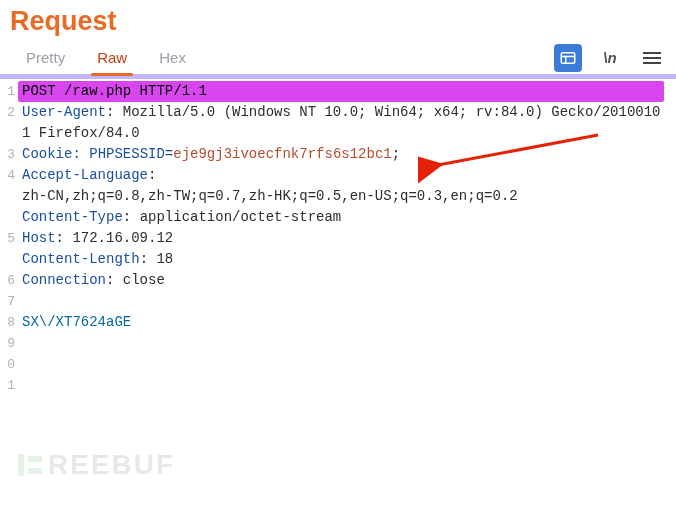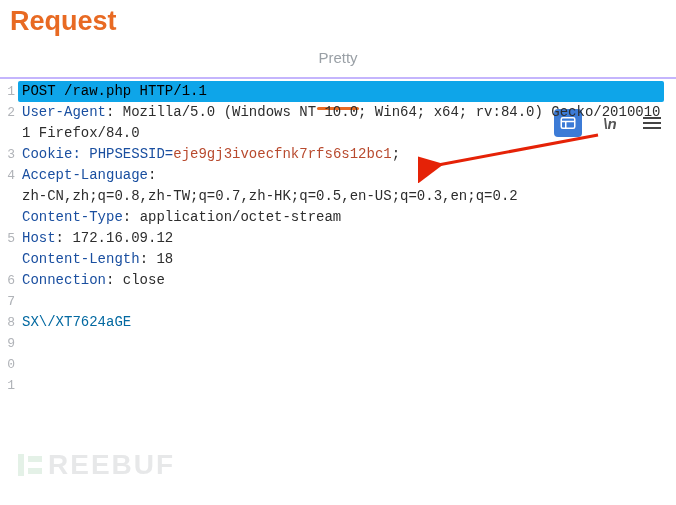--- a/index.html
+++ b/index.html
@@ -17,22 +17,21 @@
   .title {
     color: #e86a23;
     font-weight: 700;
     font-size: 27px;
   }
   .tabsrow {
     display: flex;
     align-items: center;
     padding: 0 10px;
     height: 38px;
-    border-bottom: 2px solid #c4b5fd;
-    flex-direction: column;
+    border-bottom: 5px solid #c4b5fd;
   }
   .tab {
     padding: 8px 16px 9px 16px;
     font-size: 15px;
     color: #9aa0a6;
     cursor: pointer;
     position: relative;
   }
   .tab.active {
     color: #c2410c;
@@ -87,21 +86,21 @@
     padding-top: 2px;
     position: relative;
   }
   .line {
     white-space: pre-wrap;
     word-break: break-all;
     padding-left: 4px;
     padding-right: 14px;
   }
   .line.first {
-    background: #0ea5e9;
+    background: #d946ef;
     border-radius: 2px;
     margin-right: 12px;
   }
   .hdr { color: #1a4fa0; }
   .val { color: #2d2d2d; }
   .sess { color: #b84a2e; }
   .body { color: #0369a1; }
 
   
   .arrow {
@@ -147,20 +146,21 @@
 </head>
 <body>
 
 <div class="titlebar">
   <span class="title">Request</span>
 </div>
 
 <div class="tabsrow">
   <div class="tab">Pretty</div>
   <div class="tab active">Raw</div>
+  <div class="tab">Hex</div>
   <div class="tools">
     <div class="toolicon primary">
       <svg viewBox="0 0 24 24" fill="none" stroke="currentColor" stroke-width="2">
         <rect x="3" y="5" width="18" height="14" rx="2"></rect>
         <line x1="3" y1="10" x2="21" y2="10"></line>
         <line x1="9" y1="10" x2="9" y2="19"></line>
       </svg>
     </div>
     <div class="toolicon" style="font-style:italic;font-weight:600;font-size:15px;">\n</div>
     <div class="toolicon burger">

